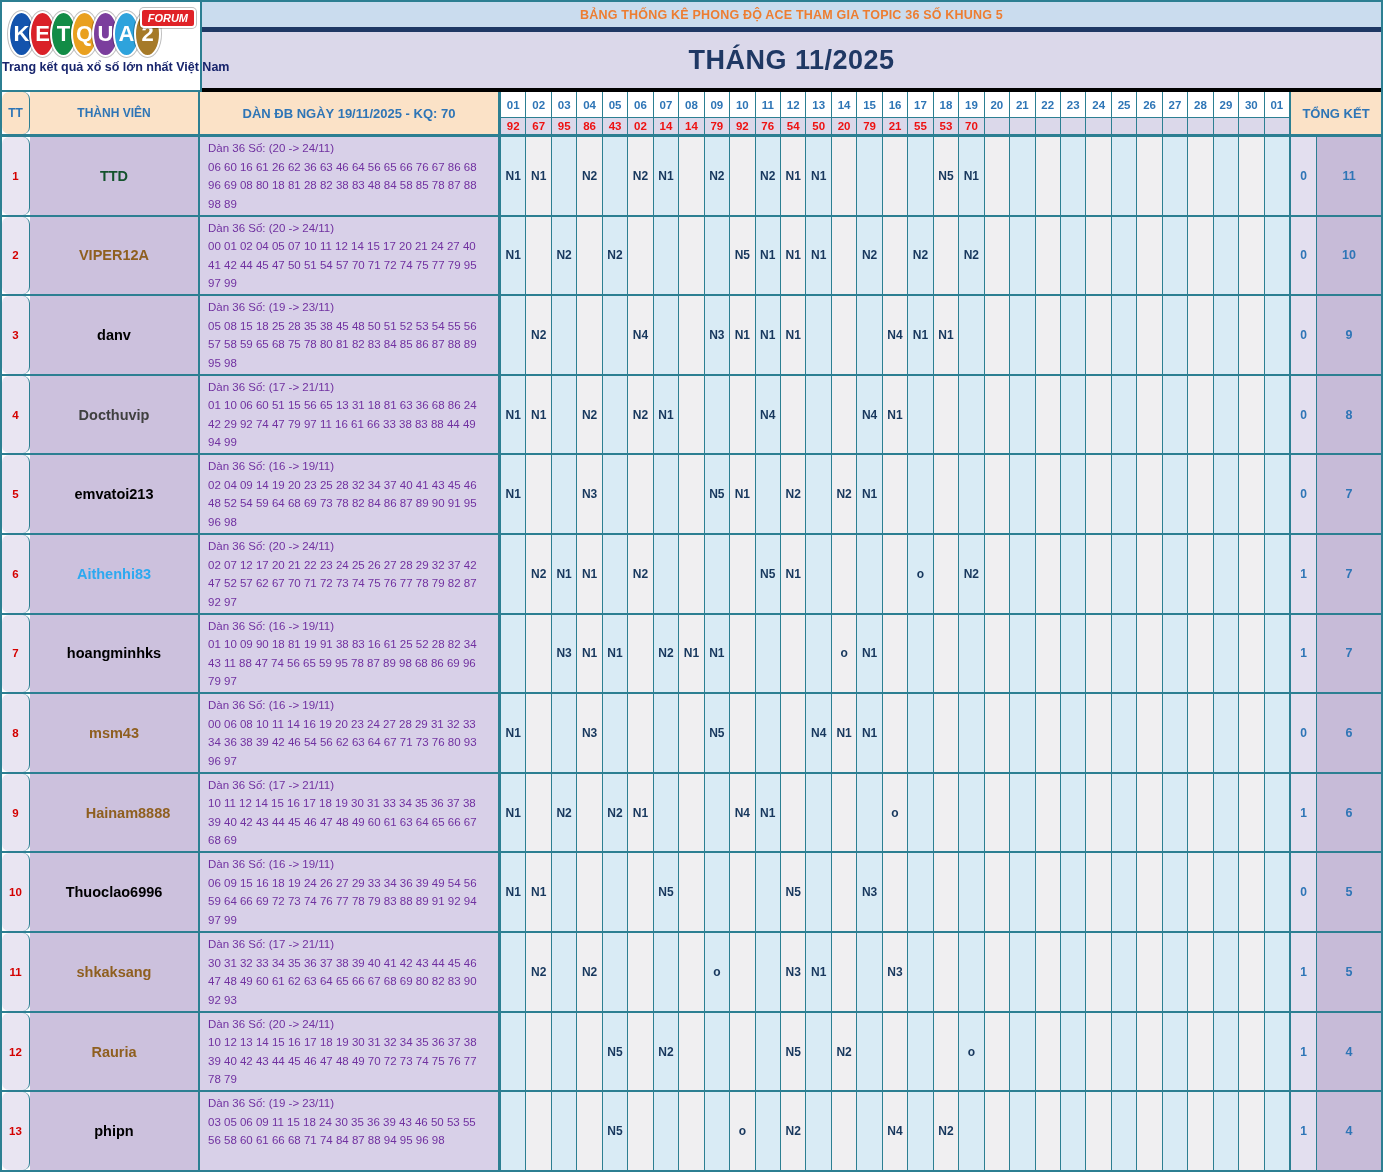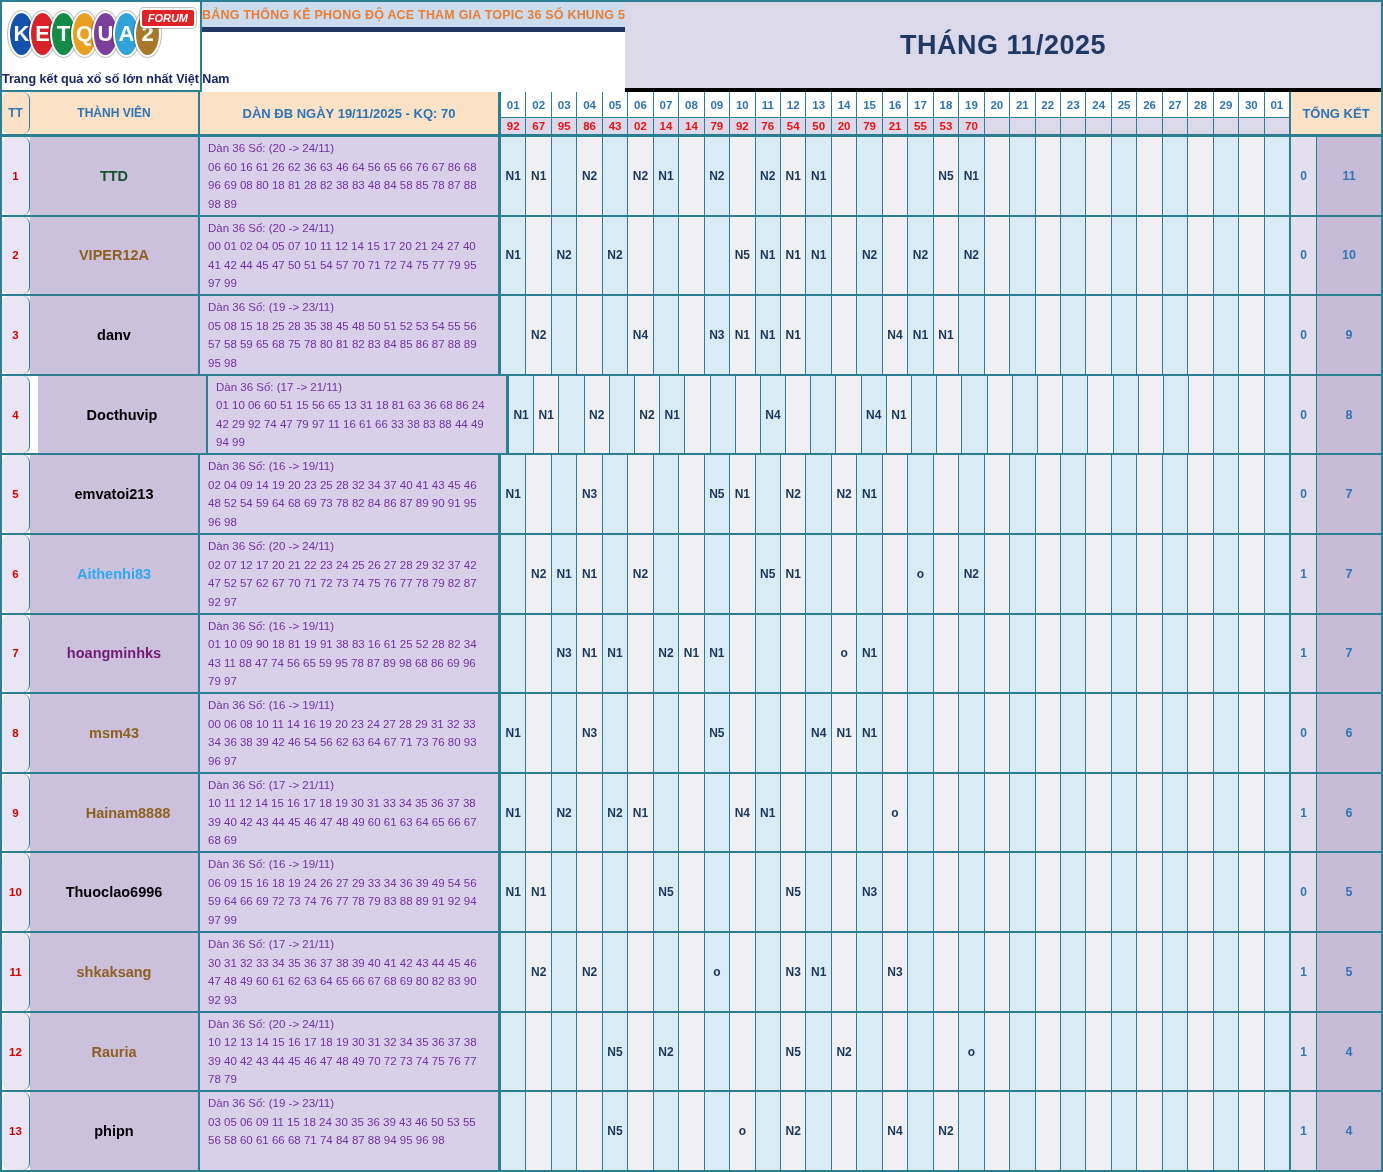--- a/index.html
+++ b/index.html
@@ -6,22 +6,22 @@
   body { background:#fff; font-family:"Liberation Sans", sans-serif; }
   .page { width:1383px; height:1172px; border:2px solid #2C7F92; display:flex; flex-direction:column; background:#fff; overflow:hidden; }
 
   
   .top { height:90px; display:flex; flex:0 0 auto; }
   .logo-box { width:200px; flex:0 0 auto; background:#fff; border-right:2px solid #2C7F92; border-bottom:2px solid #2C7F92; position:relative; padding-top:6px; }
   .logo-row { display:flex; align-items:center; padding-left:6px; height:52px; }
   .logo-letter { display:inline-flex; align-items:center; justify-content:center; width:27px; height:46px; border-radius:50%; color:#fff; font-weight:bold; font-size:22px; border:2px solid #fff; margin-left:-6px; box-shadow:0 0 0 1px rgba(0,0,0,.25); }
   .logo-letter:first-child { margin-left:0; }
   .badge { position:absolute; top:6px; right:4px; background:#e02227; color:#fff; font-style:italic; font-weight:bold; font-size:11px; padding:2px 6px; border-radius:4px; border:2px solid #fff; box-shadow:0 0 0 1px rgba(0,0,0,.25); }
-  .tagline { color:#17246c; font-weight:bold; font-size:12.5px; text-align:center; white-space:nowrap; margin-top:12px; }
-  .top-right { flex:1; display:flex; flex-direction:row; }
+  .tagline { color:#17246c; font-weight:bold; font-size:12.5px; text-align:center; white-space:nowrap; margin-top:0; }
+  .top-right { flex:1; display:flex; flex-direction:column; }
   .banner { height:30px; background:#CADCEE; border-bottom:5px solid #1F3864; display:flex; align-items:center; justify-content:center; color:#ED7D31; font-weight:bold; font-size:12.5px; letter-spacing:.2px; }
   .month { flex:1; background:#DBD8EA; border-bottom:4px solid #000000; display:flex; align-items:center; justify-content:center; color:#1F3864; font-weight:bold; font-size:27px; letter-spacing:.5px; }
 
   
   .c-tt { width:28px; flex:0 0 auto; border-right:1px solid #2C7F92; display:flex; align-items:center; justify-content:center;border-radius:7px; }
   .c-name { width:170px; flex:0 0 auto; border-right:2px solid #2C7F92; display:flex; align-items:center; justify-content:center; }
   .c-dan { width:301px; flex:0 0 auto; border-right:3px solid #2C7F92; }
   .c-days { flex:1; display:flex; }
   .c-days-wrap { flex:1; display:flex; flex-direction:column; }
   .c-t1 { width:26px; flex:0 0 auto; border-right:1px solid #2C7F92; display:flex; align-items:center; justify-content:center; }
@@ -277,21 +277,21 @@
           <div class="mark-cell stripe-b"></div>
           <div class="mark-cell stripe-a"></div>
           <div class="mark-cell stripe-b"></div>
           <div class="mark-cell stripe-a last"></div>
         </div>
         <div class="c-t1 t1-cell">0</div>
         <div class="c-t2 t2-cell">9</div>
       </div>
       <div class="trow">
         <div class="c-tt tt-cell">4</div>
-        <div class="c-name name-cell" style="color: #000000; margin-left: 8px;">Docthuvip</div>
+        <div class="c-name name-cell" style="color: #404040;">Docthuvip</div>
         <div class="c-dan dan-cell">
           <div>Dàn 36 Số: (17 -&gt; 21/11)</div>
           <div>01 10 06 60 51 15 56 65 13 31 18 81 63 36 68 86 24 42 29 92 74 47 79 97 11 16 61 66 33 38 83 88 44 49 94 99</div>
         </div>
         <div class="c-days">
           <div class="mark-cell stripe-a">N1</div>
           <div class="mark-cell stripe-b">N1</div>
           <div class="mark-cell stripe-a"></div>
           <div class="mark-cell stripe-b">N2</div>
           <div class="mark-cell stripe-a"></div>
@@ -406,21 +406,21 @@
           <div class="mark-cell stripe-b"></div>
           <div class="mark-cell stripe-a"></div>
           <div class="mark-cell stripe-b"></div>
           <div class="mark-cell stripe-a last"></div>
         </div>
         <div class="c-t1 t1-cell">1</div>
         <div class="c-t2 t2-cell">7</div>
       </div>
       <div class="trow">
         <div class="c-tt tt-cell">7</div>
-        <div class="c-name name-cell" style="color: #701a75;">hoangminhks</div>
+        <div class="c-name name-cell" style="color: #000000;">hoangminhks</div>
         <div class="c-dan dan-cell">
           <div>Dàn 36 Số: (16 -&gt; 19/11)</div>
           <div>01 10 09 90 18 81 19 91 38 83 16 61 25 52 28 82 34 43 11 88 47 74 56 65 59 95 78 87 89 98 68 86 69 96 79 97</div>
         </div>
         <div class="c-days">
           <div class="mark-cell stripe-a"></div>
           <div class="mark-cell stripe-b"></div>
           <div class="mark-cell stripe-a">N3</div>
           <div class="mark-cell stripe-b">N1</div>
           <div class="mark-cell stripe-a">N1</div>

